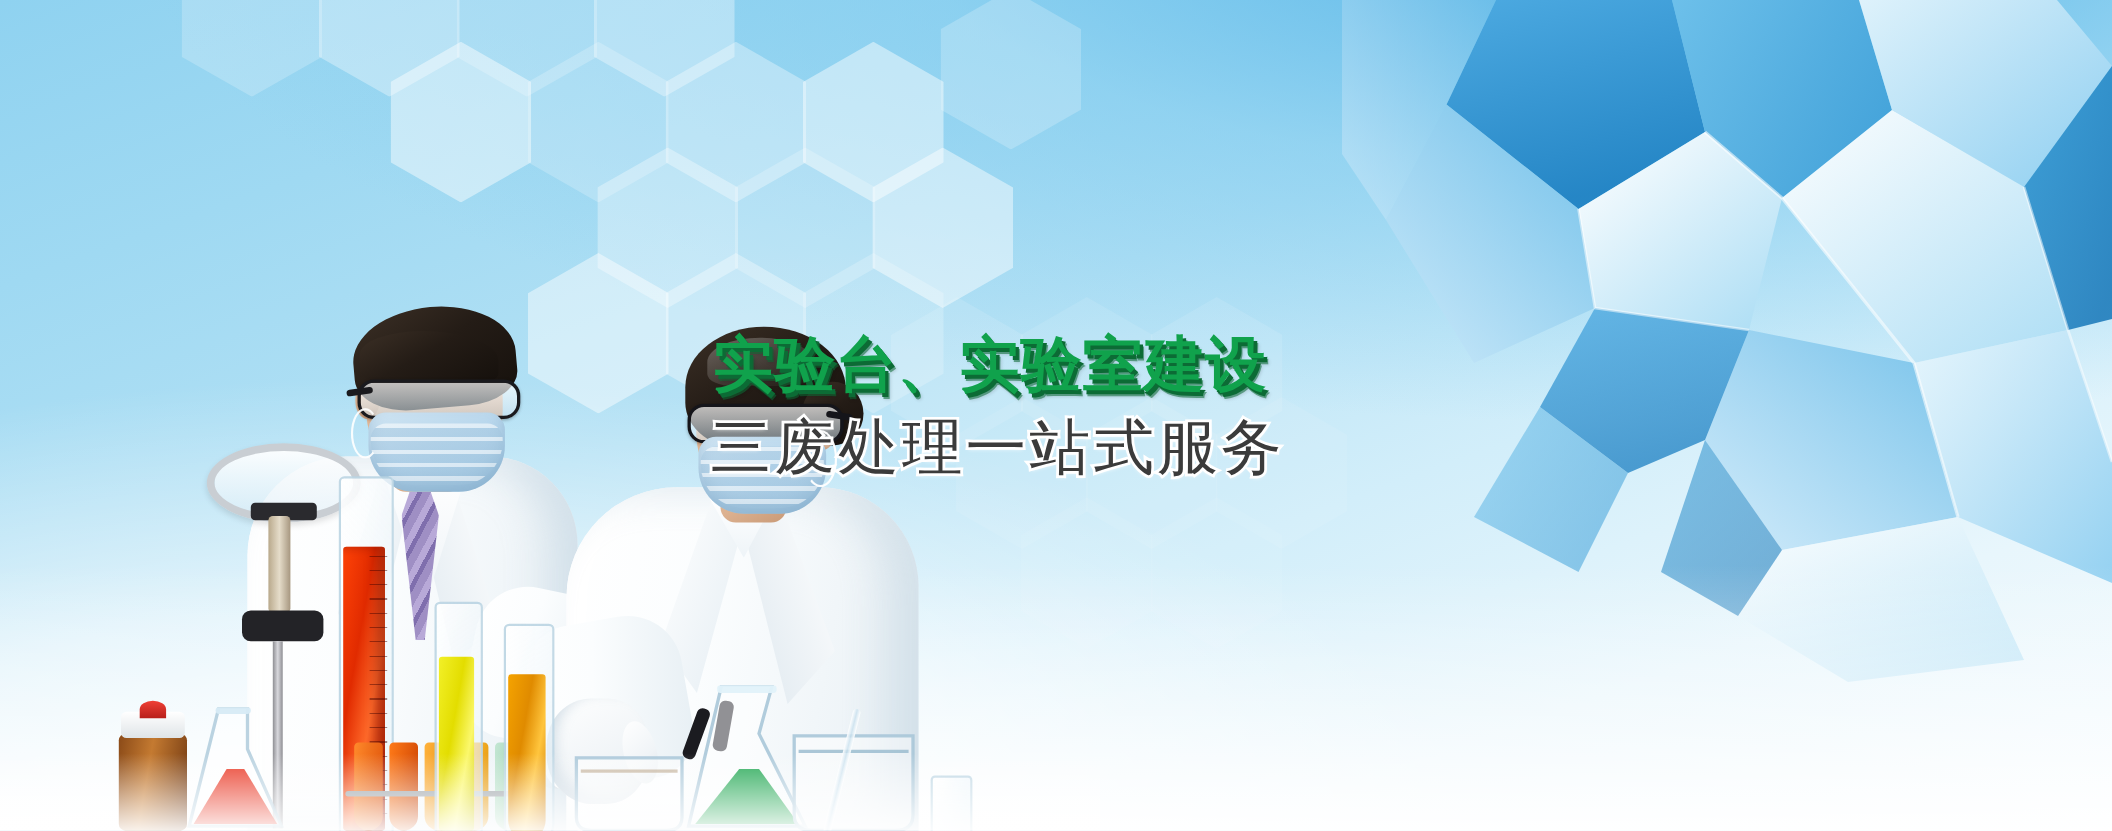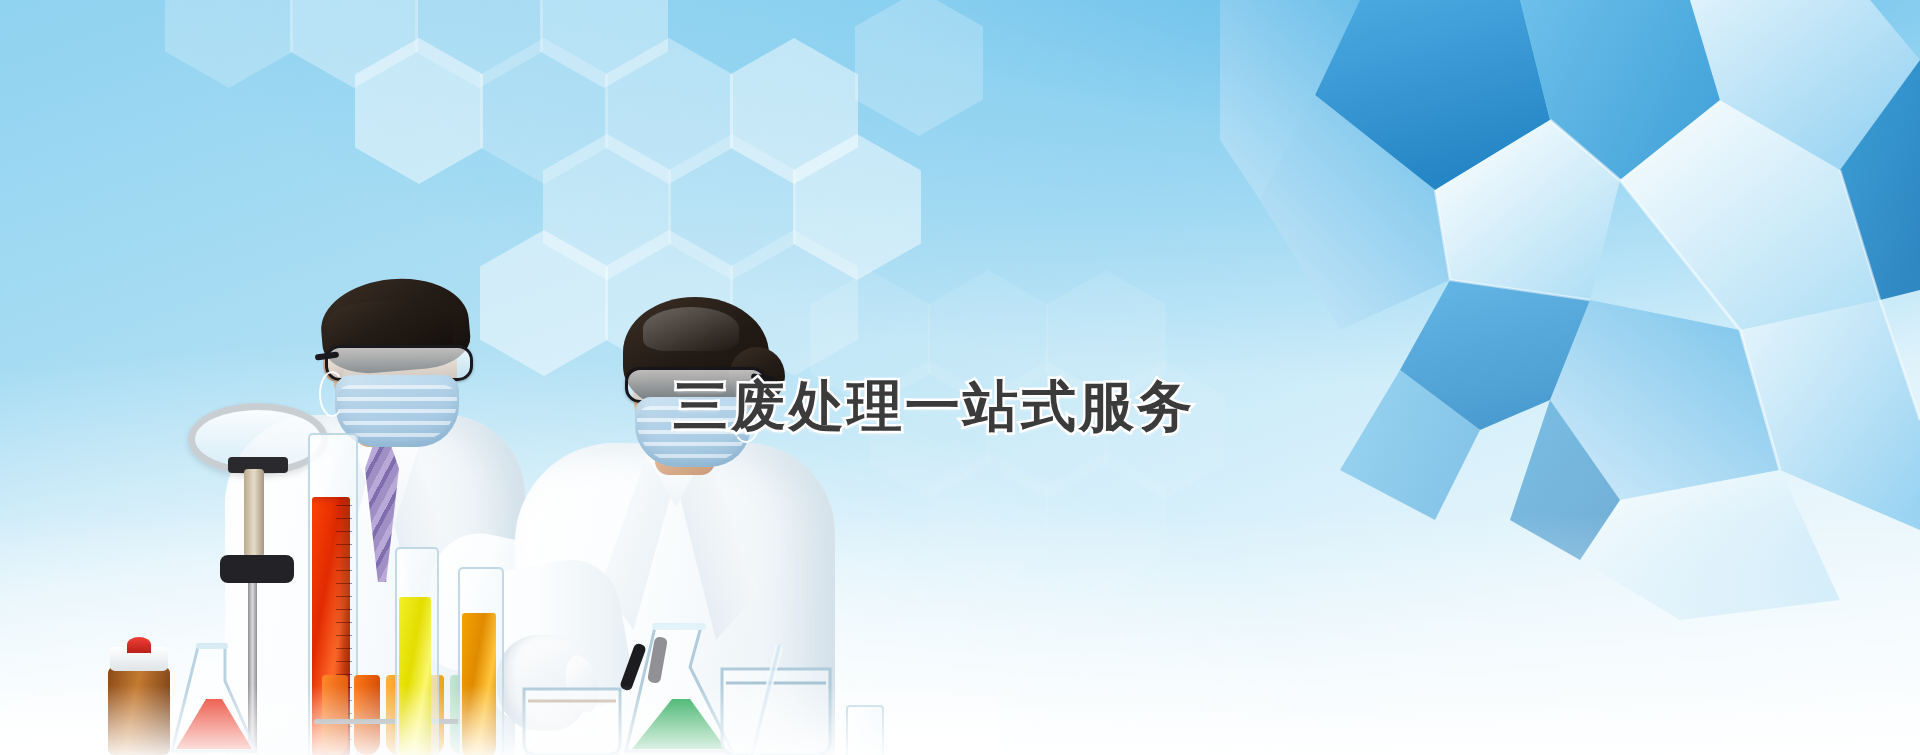--- a/index.html
+++ b/index.html
@@ -54,22 +54,22 @@
     position:absolute;left:648px;top:300px;
     font-size:55px;line-height:62px;font-weight:700;letter-spacing:1px;
     color:#10A24C;
     text-shadow:
        3px 4px 0 #0c6b35,
        4px 5px 0 rgba(12,107,53,.55),
        5px 6px 3px rgba(0,0,0,.12);
     white-space:nowrap;
   }
   .line3{
-    position:absolute;left:673px;top:375px;
-    font-size:55px;line-height:62px;font-weight:700;letter-spacing:3px;
+    position:absolute;left:646px;top:375px;
+    font-size:55px;line-height:62px;font-weight:400;letter-spacing:3px;
     color:#3b3b3b;
     -webkit-text-stroke:5px #ffffff;
     paint-order:stroke fill;
     text-shadow:0 2px 4px rgba(255,255,255,.9);
     white-space:nowrap;
   }
 
   
   #scene{position:absolute;left:0;bottom:0;width:980px;height:480px;}
   .sc{position:absolute;}
@@ -325,16 +325,17 @@
     </svg>
     <div class="sc" style="left:762px;top:368px;width:7px;height:116px;border-radius:4px;transform:rotate(14deg);
                 background:linear-gradient(90deg,rgba(255,255,255,.95),rgba(200,224,238,.75),rgba(255,255,255,.95));"></div>
 
     <div class="sc glassy" style="left:846px;top:430px;width:34px;height:52px;border-radius:4px;"></div>
 
     <div class="fade-bottom"></div>
   </div>
 
   <div id="textblock">
+    <div class="line2">实验台、实验室建设</div>
     <div class="line3">三废处理一站式服务</div>
   </div>
 
 </div>
 
 </body></html>

